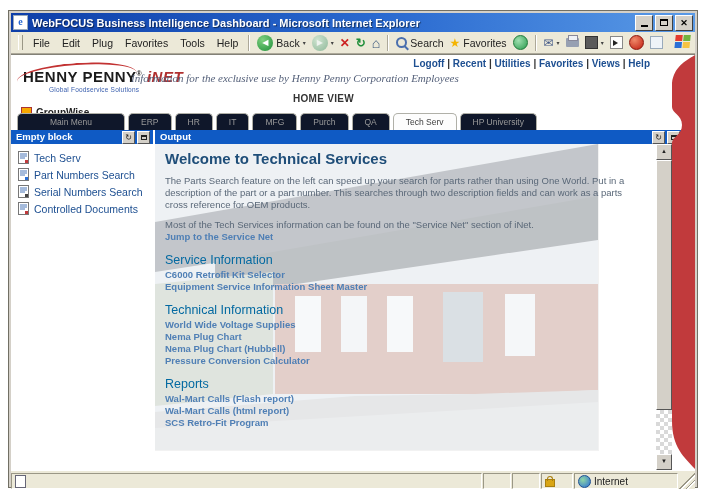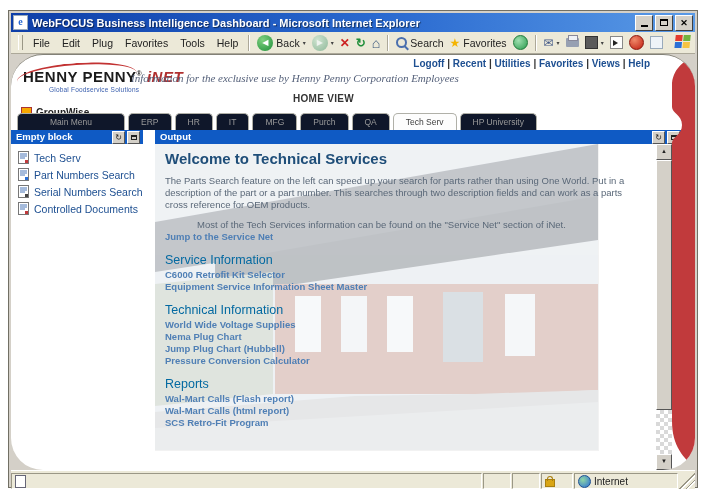--- a/index.html
+++ b/index.html
@@ -50,21 +50,21 @@
   .msn-sq::after{content:"";position:absolute;left:2px;top:3px;border-left:5px solid #222;border-top:3px solid transparent;border-bottom:3px solid transparent;}
   .msgr{width:13px;height:13px;border-radius:50%;background:radial-gradient(circle at 35% 30%,#f08a6a,#c01d10);
         border:1px solid #8a150b;flex:none;}
   .disc-sq{width:11px;height:11px;background:#eef3f8;border:1px solid #9ab;flex:none;}
   .spacer{flex:1;}
   .winflag{width:17px;height:15px;display:grid;grid-template-columns:7px 7px;grid-template-rows:6px 6px;
            gap:1px;transform:skewX(-6deg);flex:none;}
   .winflag span{display:block;}
 
   
-  .page{position:relative;height:415px;background:#fff;border-top:1px solid #828177;overflow:hidden;border-radius:32px;}
+  .page{position:relative;height:415px;background:#fff;border-top:1px solid #828177;overflow:hidden;}
 
   .linkbar{position:absolute;top:3px;right:45px;font:bold 10px "Liberation Sans",sans-serif;color:#1d4f91;white-space:nowrap;}
   .linkbar a{color:#1d4f91;text-decoration:none;}
   .linkbar .lb-sep::before{content:" | ";color:#333;font-weight:bold;}
 
   .logo{position:absolute;left:12px;top:13px;}
   .logo-main{font:bold 15px "Liberation Sans",sans-serif;color:#1b1b1b;letter-spacing:.5px;white-space:nowrap;}
   .logo-main sup{font-size:7px;}
   .logo-suffix{color:#b03030;font-style:italic;}
   .logo-arc{position:absolute;left:-6px;top:-5px;width:120px;height:26px;border-top:2px solid #c23232;
@@ -239,21 +239,21 @@
         <div class="tab">ERP</div>
         <div class="tab">HR</div>
         <div class="tab">IT</div>
         <div class="tab">MFG</div>
         <div class="tab">Purch</div>
         <div class="tab">QA</div>
         <div class="tab active">Tech Serv</div>
         <div class="tab">HP University</div>
       </div>
 
-      <div class="bluebar" style="left:0;width:132px;">
+      <div class="bluebar" style="left:0;width:142px;">
         <span>Empty block</span>
         <span class="bar-btns">
           <span class="bar-btn">↻</span>
           <span class="bar-btn">
               <span class="winglyph"></span>
             </span>
         </span>
       </div>
       <div class="bluebar" style="left:144px;width:537px;">
         <span>Output</span>
@@ -313,34 +313,34 @@
             <rect x="288" y="148" width="40" height="70" fill="#8fa0ae"></rect>
             <rect x="350" y="150" width="30" height="62" fill="#e2e8ee"></rect>
             <polygon points="0,306 443,306 443,246 0,268" fill="#c4c8cc"></polygon>
             <polygon points="0,268 200,252 320,250 443,246 443,258 0,284" fill="#b2b6ba"></polygon>
             <polygon points="0,140 118,128 118,250 0,262" fill="#9fae9b"></polygon>
           </svg>
         </div>
         <div class="ctext">
           <div class="c-h1">Welcome to Technical Services</div>
           <div class="c-p">The Parts Search feature on the left can speed up your search for parts rather than using One World. Put in a description of the part or a part number. This searches through two description fields and can work as a parts cross reference for OEM products.</div>
-          <div class="c-p" style="margin-bottom:0;margin-left:32px;">Most of the Tech Services information can be found on the "Service Net" section of iNet.</div>
+          <div class="c-p" style="margin-bottom:0;">Most of the Tech Services information can be found on the "Service Net" section of iNet.</div>
           <a class="c-link" href="#">Jump to the Service Net</a>
 
           <div class="c-sec">
             <div class="c-sech">Service Information</div>
             <a class="c-link" href="#">C6000 Retrofit Kit Selector</a>
             <a class="c-link" href="#">Equipment Service Information Sheet Master</a>
           </div>
 
           <div class="c-sec">
             <div class="c-sech">Technical Information</div>
             <a class="c-link" href="#">World Wide Voltage Supplies</a>
             <a class="c-link" href="#">Nema Plug Chart</a>
-            <a class="c-link" href="#">Jump Plug Chart (Hubbell)</a>
+            <a class="c-link" href="#">Nema Plug Chart (Hubbell)</a>
             <a class="c-link" href="#">Pressure Conversion Calculator</a>
           </div>
 
           <div class="c-sec">
             <div class="c-sech">Reports</div>
             <a class="c-link" href="#">Wal-Mart Calls (Flash report)</a>
             <a class="c-link" href="#">Wal-Mart Calls (html report)</a>
             <a class="c-link" href="#">SCS Retro-Fit Program</a>
           </div>
 

